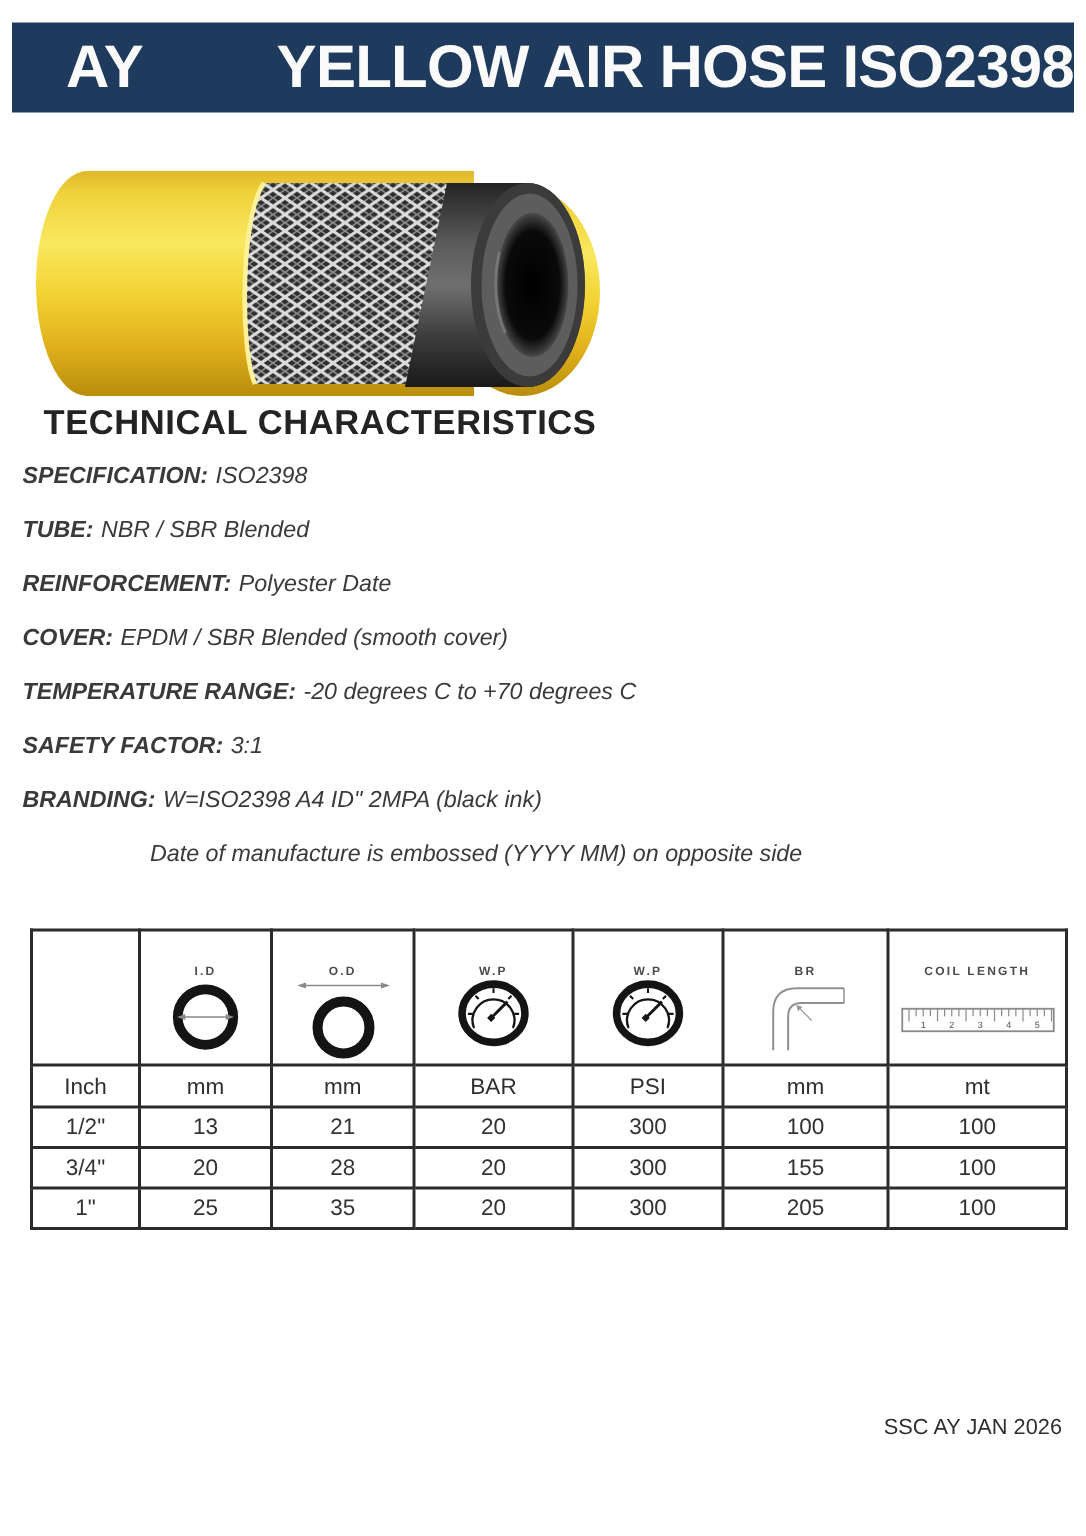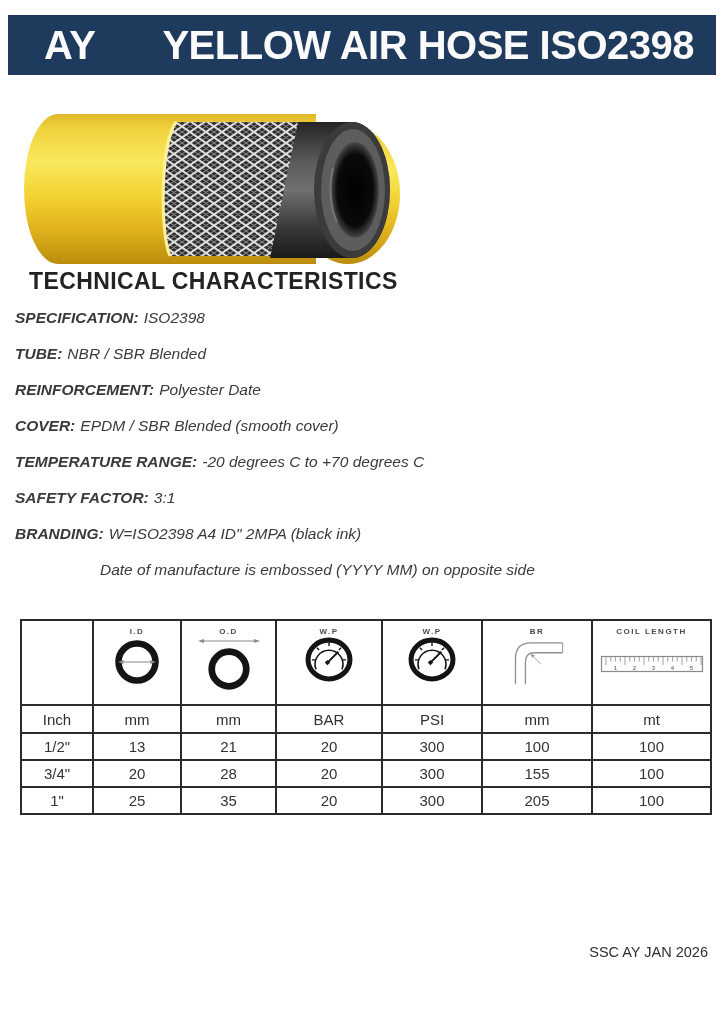--- a/index.html
+++ b/index.html
@@ -5,21 +5,21 @@
   html,body{margin:0;padding:0;background:#fff;}
   .page{position:relative;width:724px;height:1024px;background:#ffffff;
         font-family:"Liberation Sans",sans-serif;overflow:hidden;margin:0 auto;}
 
   
   .header-bar{position:absolute;top:15px;left:8px;right:8px;height:60px;
               background:#1e3a5c;display:flex;align-items:center;}
   .header-logo{width:150px;padding-left:36px;font-size:40px;font-weight:bold;
                color:#fafafa;line-height:60px;}
   .header-title{flex:1;text-align:center;font-size:40px;font-weight:bold;
-                color:#fafafa;line-height:60px;letter-spacing:-0.5px;padding-right:22px;
+                color:#fafafa;line-height:60px;letter-spacing:-0.5px;padding-right:0;
                 white-space:nowrap;}
 
   
   .hose-wrap{position:absolute;top:110px;left:14px;width:410px;height:158px;}
 
   
   .section-title{position:absolute;top:268px;left:29px;font-size:23px;font-weight:bold;
                  color:#232323;letter-spacing:0.4px;}
 
   
@@ -31,21 +31,21 @@
 
   
   .spec-table{position:absolute;top:619px;left:20px;width:690px;
               border-collapse:collapse;table-layout:fixed;}
   .spec-table td{border:2px solid #2b2b2b;text-align:center;color:#333;
                  padding:0;overflow:hidden;}
   .icon-row td{height:80px;vertical-align:top;padding-top:3px;}
   .unit-row td{height:26px;font-size:15px;color:#2f2f2f;}
   .data-row td{height:25px;font-size:15px;}
   .icon-label{font-size:8px;font-weight:bold;letter-spacing:1.5px;color:#4a4a4a;
-              margin:3px 0 1px 0;}
+              margin:19px 0 1px 0;}
   .icon-box{line-height:0;}
   .ruler-box{margin-top:16px;line-height:0;}
 
   
   .footer-ref{position:absolute;top:944px;right:16px;font-size:14.5px;color:#2f2f2f;}
 </style>
 </head>
 <body>
 
 <div class="page">

